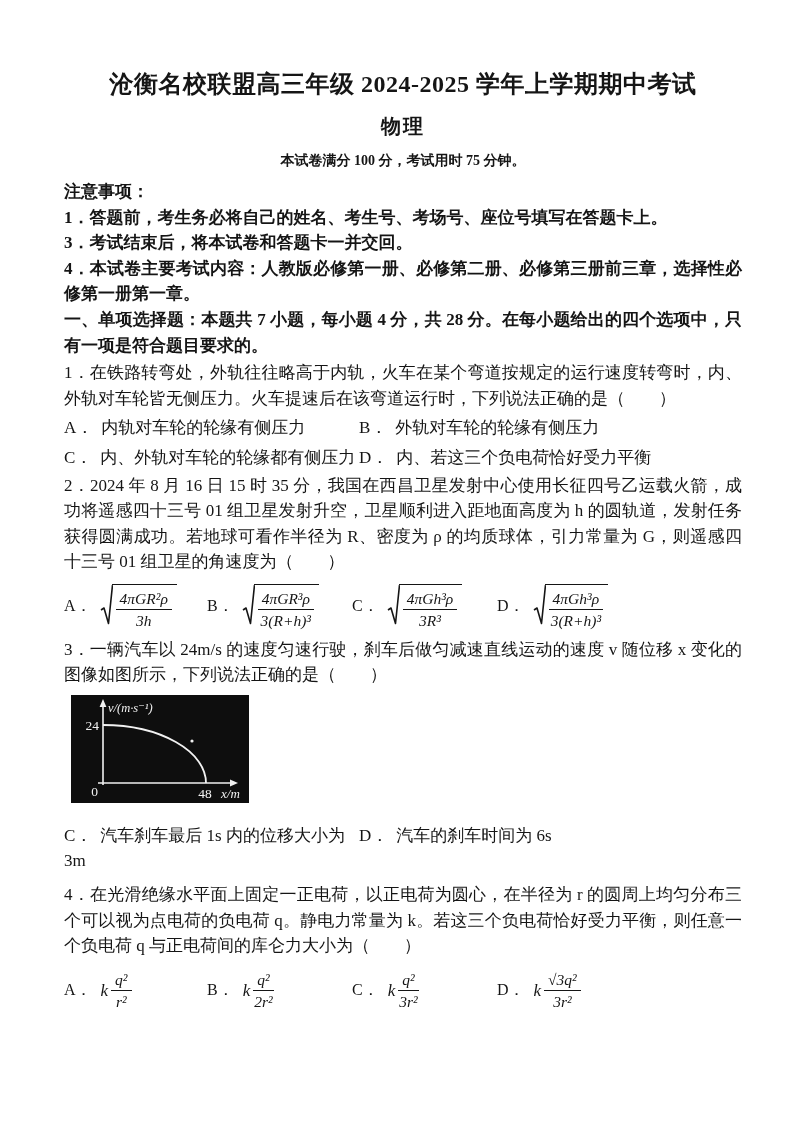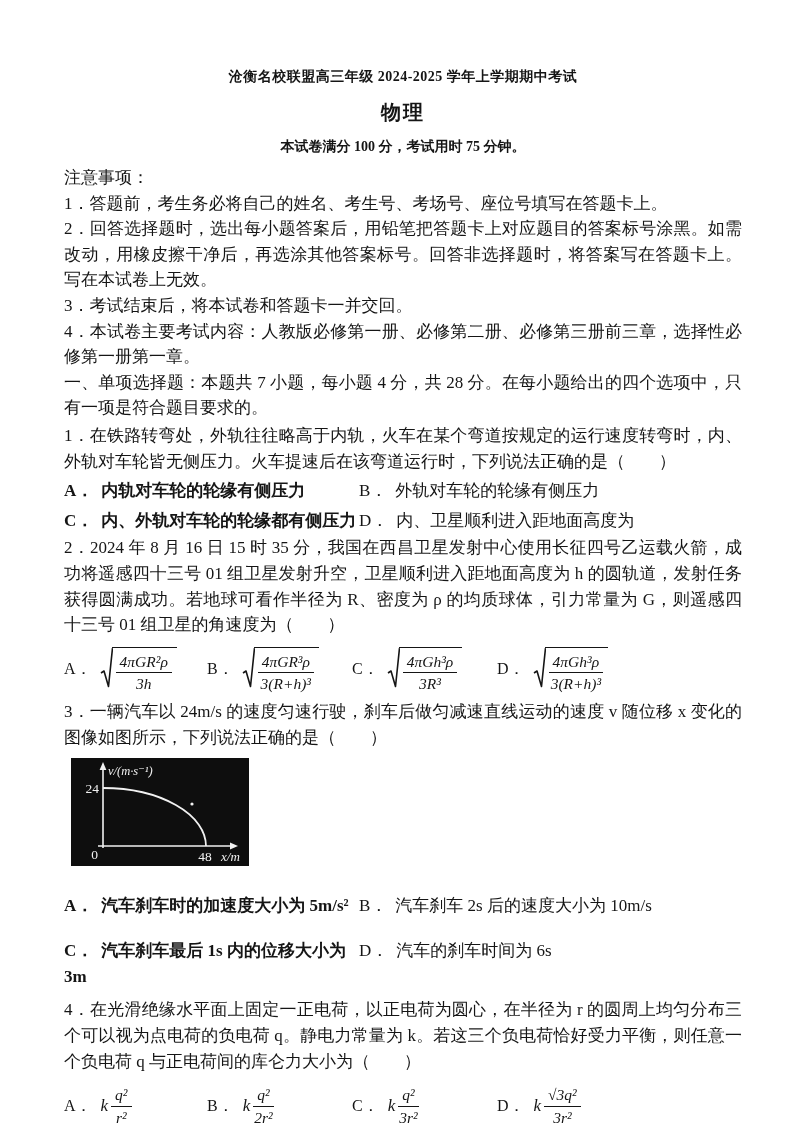--- a/index.html
+++ b/index.html
@@ -1,69 +1,68 @@
 <!DOCTYPE html>
 <html><head>
 <meta charset="utf-8">
 <style>
   html,body{margin:0;padding:0;}
   body{width:800px;height:1132px;background:#ffffff;color:#151515;
        font-family:"Liberation Serif","DejaVu Serif",serif;}
   .page{box-sizing:border-box;width:800px;height:1132px;overflow:hidden;
         padding:62px 58px 0 64px;}
-  .title{font-size:14px;font-weight:700;text-align:center;letter-spacing:.5px;margin:6px 0 13px;}
+  .title{font-size:24px;font-weight:700;text-align:center;letter-spacing:.5px;margin:6px 0 13px;}
   .subject{font-size:20px;font-weight:700;text-align:center;margin:0 0 12px;letter-spacing:2px;}
   .info{font-size:14px;font-weight:700;text-align:center;margin:0 0 9px;}
   .para{font-size:17px;line-height:25.6px;text-align:justify;}
-  .bold{font-weight:400;}
+  .bold{font-weight:700;}
   .qtext{margin-top:2px;}
   .optrow{display:flex;font-size:17px;line-height:25.6px;margin-top:4px;}
-  .optrow .c1{width:295px;flex:0 0 auto;font-weight:bold;}
+  .optrow .c1{width:295px;flex:0 0 auto;}
   .lbl{margin-right:8px;}
   .frow{display:flex;align-items:center;margin:9px 0 7px;}
   .f1{width:143px;flex:0 0 auto;display:inline-flex;align-items:center;}
   .f2{width:145px;flex:0 0 auto;display:inline-flex;align-items:center;}
   .f3{width:145px;flex:0 0 auto;display:inline-flex;align-items:center;}
   .f4{display:inline-flex;align-items:center;}
   .sqrt{display:inline-flex;align-items:flex-start;}
   .radsvg{flex:0 0 auto;margin-right:-1px;margin-top:0;}
   .sqrt-body{border-top:1.7px solid #151515;padding:5px 5px 0 4px;}
   .frac{display:inline-flex;flex-direction:column;align-items:center;
         font-size:15.5px;font-style:italic;line-height:1.12;}
   .frac .num{padding:0 4px 2px;border-bottom:1.5px solid #151515;white-space:nowrap;}
   .frac .den{padding-top:2px;white-space:nowrap;}
   .coef{font-style:italic;font-size:17px;margin:0 3px 0 1px;}
-  .chartbox{width:178px;height:108px;background:#0e0e0e;margin:7px 0 27px 7px;}
+  .chartbox{width:178px;height:108px;background:#0e0e0e;margin:7px 0 11px 7px;}
   .chartbox text{fill:#f1f1f1;font-family:"Liberation Serif","DejaVu Serif",serif;}
 </style>
 </head>
 <body>
 
 <div class="page">
 
   <div class="title">沧衡名校联盟高三年级 2024-2025 学年上学期期中考试</div>
   <div class="subject">物理</div>
   <div class="info">本试卷满分 100 分，考试用时 75 分钟。</div>
 
   <div class="para bold">注意事项：</div>
   <div class="para bold">1．答题前，考生务必将自己的姓名、考生号、考场号、座位号填写在答题卡上。</div>
-  <div class="para bold">2．回答选择题时，选出每小题答案后，用铅笔把答题卡上对应题目的答案标号涂黑。如需改动，用橡皮擦干净后，再选涂其他答案标号。回答非选择题时，将答案写在答题卡上。写在本试卷上无效。</div>
   <div class="para bold">3．考试结束后，将本试卷和答题卡一并交回。</div>
   <div class="para bold">4．本试卷主要考试内容：人教版必修第一册、必修第二册、必修第三册前三章，选择性必修第一册第一章。</div>
 
   <div class="para bold">一、单项选择题：本题共 7 小题，每小题 4 分，共 28 分。在每小题给出的四个选项中，只有一项是符合题目要求的。</div>
 
   <div class="para qtext">1．在铁路转弯处，外轨往往略高于内轨，火车在某个弯道按规定的运行速度转弯时，内、外轨对车轮皆无侧压力。火车提速后在该弯道运行时，下列说法正确的是（　　）</div>
   <div class="optrow">
     <span class="c1"><span class="lbl">A．</span><span>内轨对车轮的轮缘有侧压力</span></span>
     <span><span class="lbl">B．</span><span>外轨对车轮的轮缘有侧压力</span></span>
   </div>
   <div class="optrow">
     <span class="c1"><span class="lbl">C．</span><span>内、外轨对车轮的轮缘都有侧压力</span></span>
-    <span><span class="lbl">D．</span><span>内、卫星顺利进入距地面高度为</span></span>
+    <span><span class="lbl">D．</span><span>内、若这三个负电荷恰好受力平衡</span></span>
   </div>
 
   <div class="para qtext">2．2024 年 8 月 16 日 15 时 35 分，我国在西昌卫星发射中心使用长征四号乙运载火箭，成功将遥感四十三号 01 组卫星发射升空，卫星顺利进入距地面高度为 h 的圆轨道，发射任务获得圆满成功。若地球可看作半径为 R、密度为 ρ 的均质球体，引力常量为 G，则遥感四十三号 01 组卫星的角速度为（　　）</div>
   <div class="frow">
     <span class="f1">
       <span class="lbl">A．</span>
       <span class="sqrt">
         <svg class="radsvg" width="13" height="42" viewBox="0 0 13 42">
             <path d="M1 26 L4 24 L8.5 39.5 L12.5 1.2" fill="none" stroke="#151515" stroke-width="1.6" stroke-linejoin="round"></path>
           </svg>
@@ -120,24 +119,20 @@
       <polygon points="167,88 159,84.6 159,91.4" fill="#f1f1f1"></polygon>
       <path d="M32 30 A 103 58 0 0 1 135 88" fill="none" stroke="#f1f1f1" stroke-width="1.8"></path>
       <circle cx="121" cy="46" r="1.6" fill="#f1f1f1"></circle>
       <text x="37" y="17" font-size="12.5" font-style="italic">v/(m·s⁻¹)</text>
       <text x="28" y="35" font-size="13.5" text-anchor="end">24</text>
       <text x="27" y="101" font-size="13.5" text-anchor="end">0</text>
       <text x="134" y="103" font-size="13.5" text-anchor="middle">48</text>
       <text x="150" y="103" font-size="13" font-style="italic">x/m</text>
     </svg>
   </div>
-  <div class="optrow">
-    <span class="c1"><span class="lbl">A．</span><span>汽车刹车时的加速度大小为 5m/s²</span></span>
-    <span><span class="lbl">B．</span><span>汽车刹车 2s 后的速度大小为 10m/s</span></span>
-  </div>
   <div class="optrow" style="margin-top:20px;">
     <span class="c1"><span class="lbl">C．</span><span>汽车刹车最后 1s 内的位移大小为 3m</span></span>
     <span><span class="lbl">D．</span><span>汽车的刹车时间为 6s</span></span>
   </div>
 
   <div class="para qtext" style="margin-top:8px;">4．在光滑绝缘水平面上固定一正电荷，以正电荷为圆心，在半径为 r 的圆周上均匀分布三个可以视为点电荷的负电荷 q。静电力常量为 k。若这三个负电荷恰好受力平衡，则任意一个负电荷 q 与正电荷间的库仑力大小为（　　）</div>
   <div class="frow" style="margin-top:12px;">
     <span class="f1">
       <span class="lbl">A．</span>
       <span class="coef">k</span>

